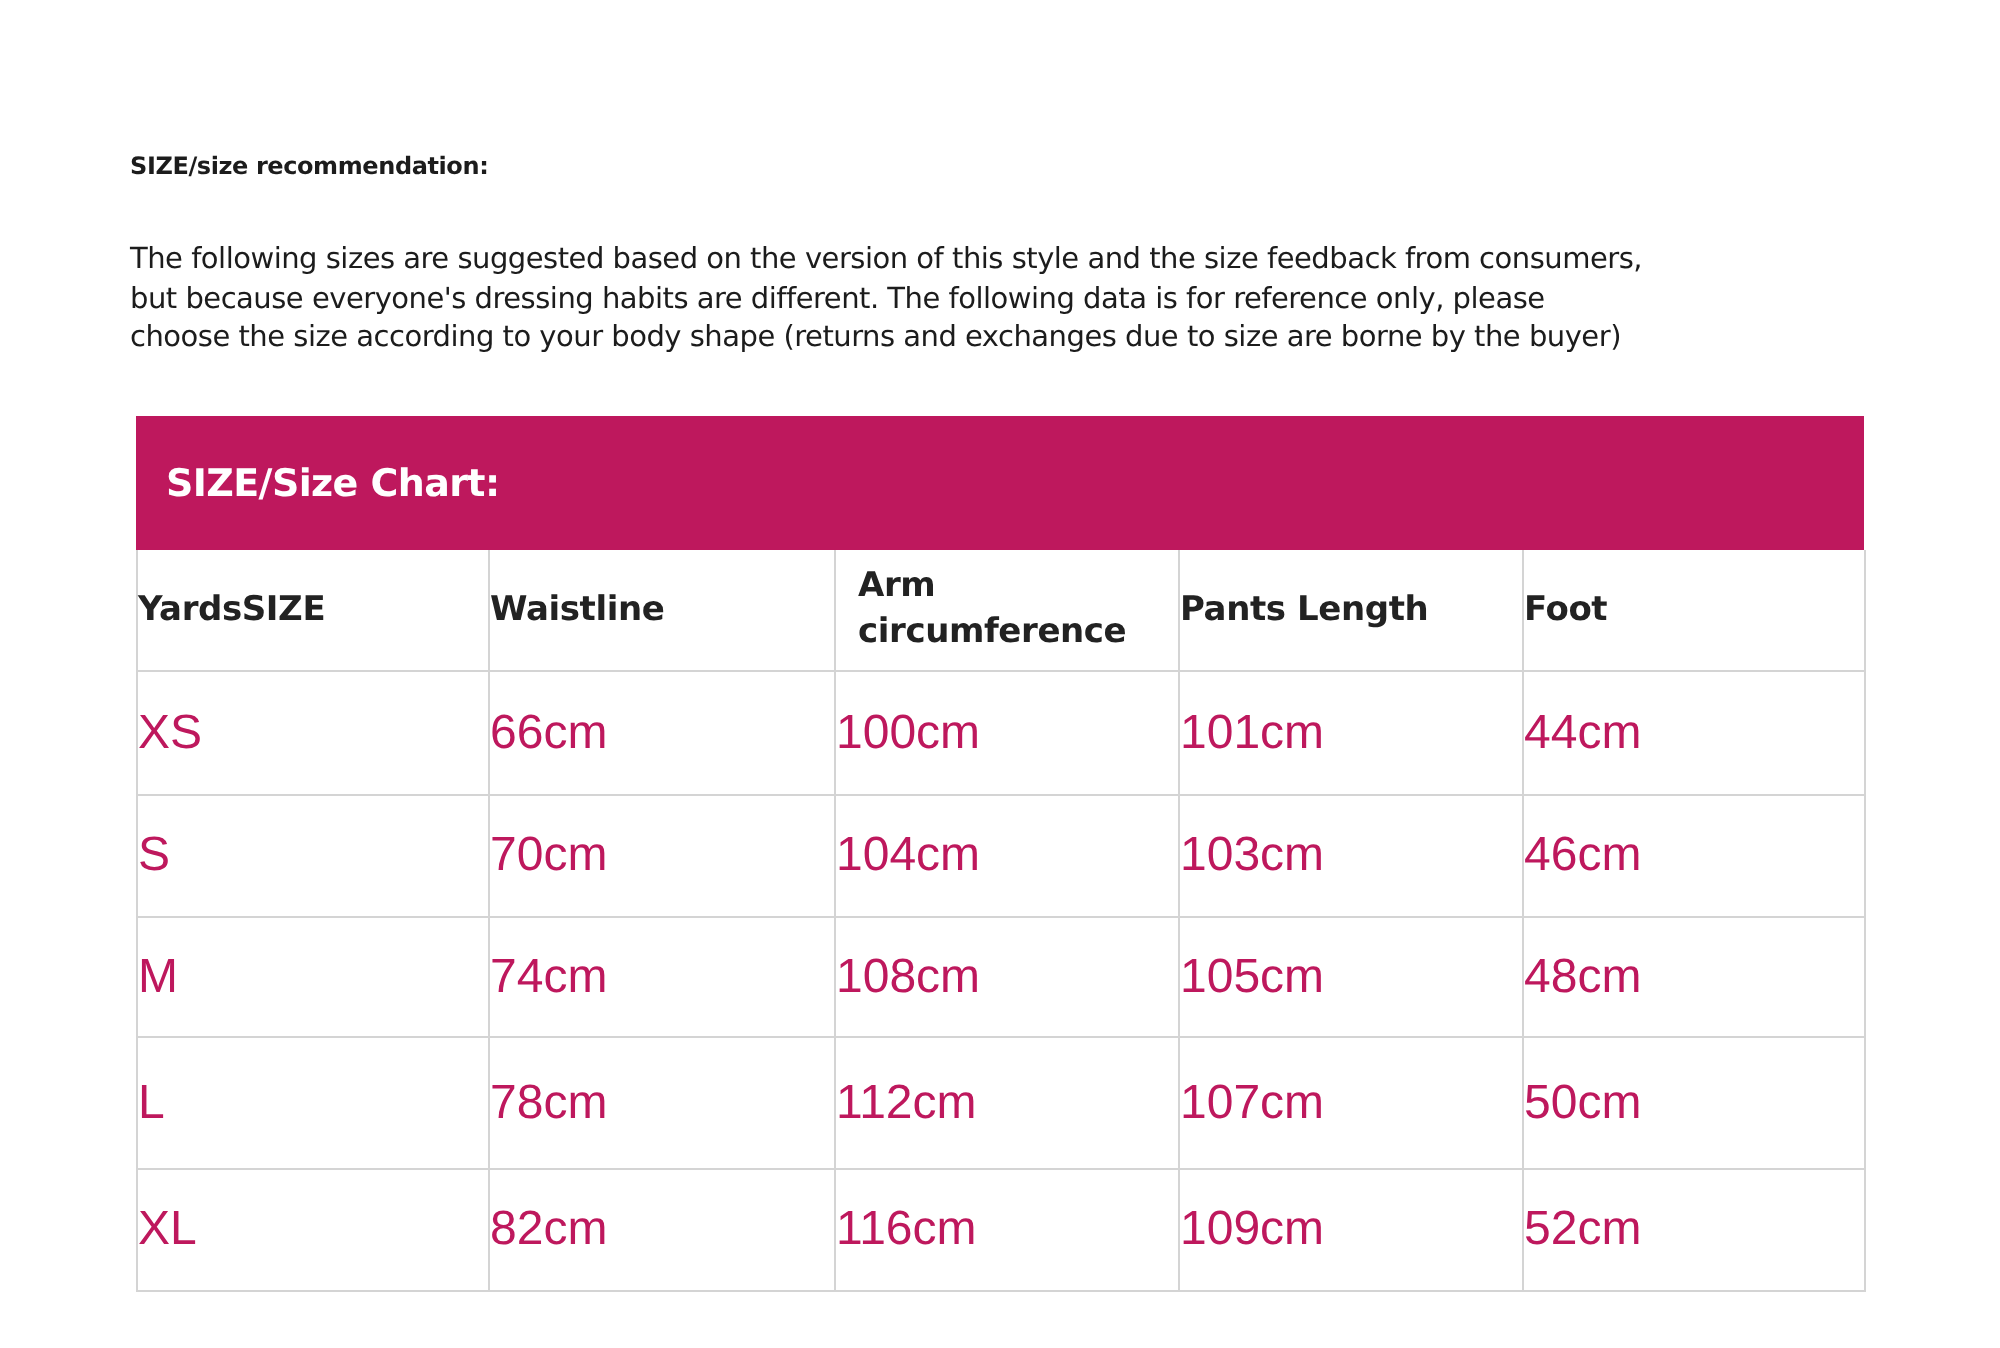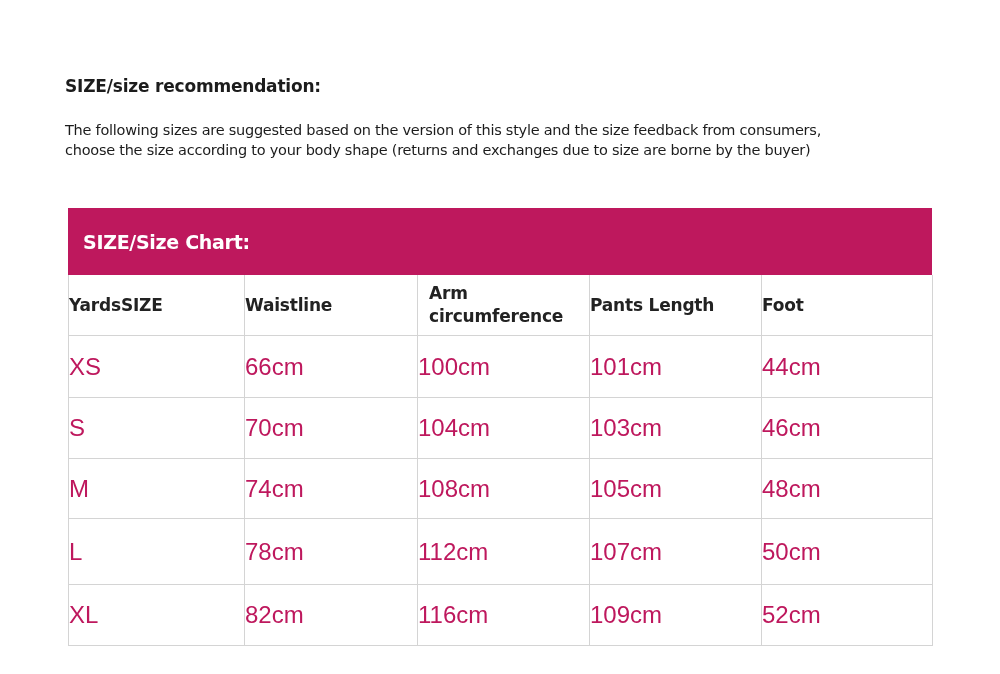--- a/index.html
+++ b/index.html
@@ -1,18 +1,18 @@
 <!DOCTYPE html>
 <html><head>
 <meta charset="utf-8">
 <style>
   html, body { margin: 0; padding: 0; background: #ffffff; }
   body { width: 1000px; height: 674px; position: relative; overflow: hidden;
          font-family: "DejaVu Sans", "Liberation Sans", sans-serif; color: #1a1a1a; }
-  .rec-title { position: absolute; left: 65px; top: 76px; font-size: 17px; font-weight: bold;
+  .rec-title { position: absolute; left: 65px; top: 76px; font-size: 12px; font-weight: bold;
                letter-spacing: -0.2px; color: #1c1c1c; }
   .rec-body { position: absolute; left: 65px; top: 121px; width: 880px; font-size: 14.5px;
               font-weight: normal; line-height: 19.5px; letter-spacing: -0.25px; color: #1c1c1c; }
   .rec-body div { white-space: nowrap; }
   .chart { position: absolute; left: 68px; top: 208px; width: 864px; }
   .band { height: 67px; background: #be185d; color: #ffffff; font-weight: bold; font-size: 19px;
           display: flex; align-items: center; padding-left: 15px; box-sizing: border-box;
           letter-spacing: -0.3px; }
   table { border-collapse: collapse; width: 864px; table-layout: fixed; }
   td, th { border: 1px solid #d4d4d4; text-align: left; padding: 0; }
@@ -23,20 +23,21 @@
   tr.r4 td { height: 65px; } tr.r5 td { height: 60px; }
   th, td { border-top: none; }
   table tr:first-child th { border-top: none; }
 </style>
 </head>
 <body>
 
 <div class="rec-title">SIZE/size recommendation:</div>
 <div class="rec-body">
   <div>The following sizes are suggested based on the version of this style and the size feedback from consumers,</div>
+  <div>but because everyone's dressing habits are different. The following data is for reference only, please</div>
   <div>choose the size according to your body shape (returns and exchanges due to size are borne by the buyer)</div>
 </div>
 
 <div class="chart">
   <div class="band">
     <span>SIZE/Size Chart:</span>
   </div>
   <table>
     <colgroup>
       <col style="width:176px">

